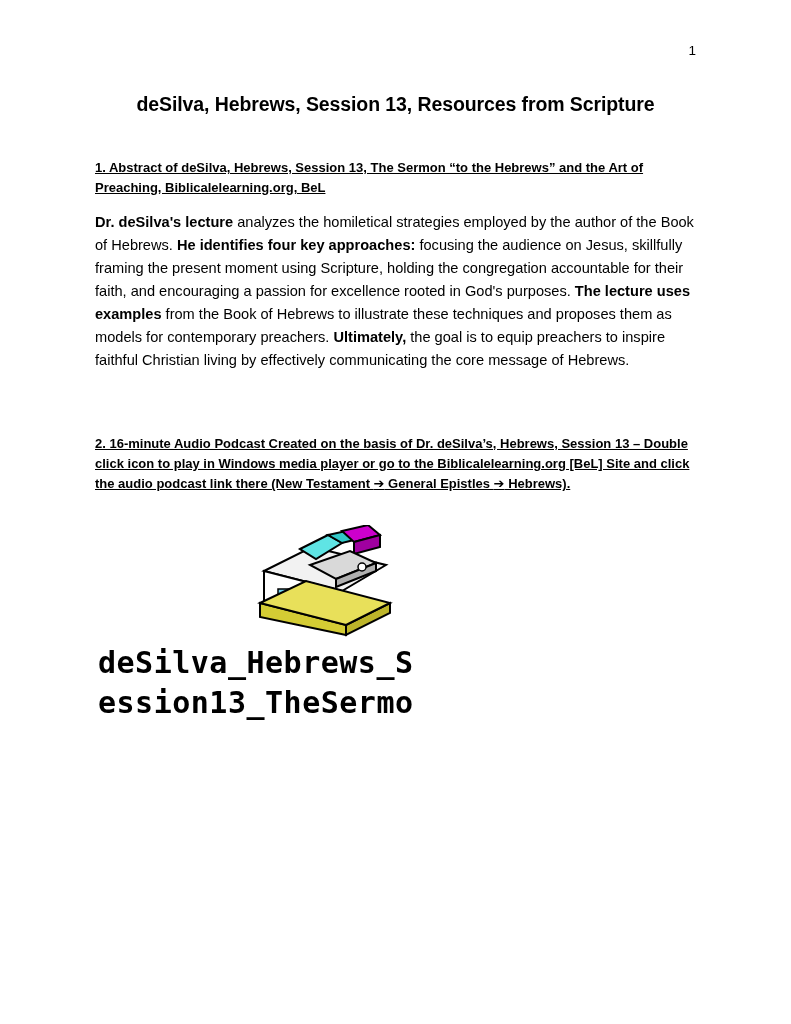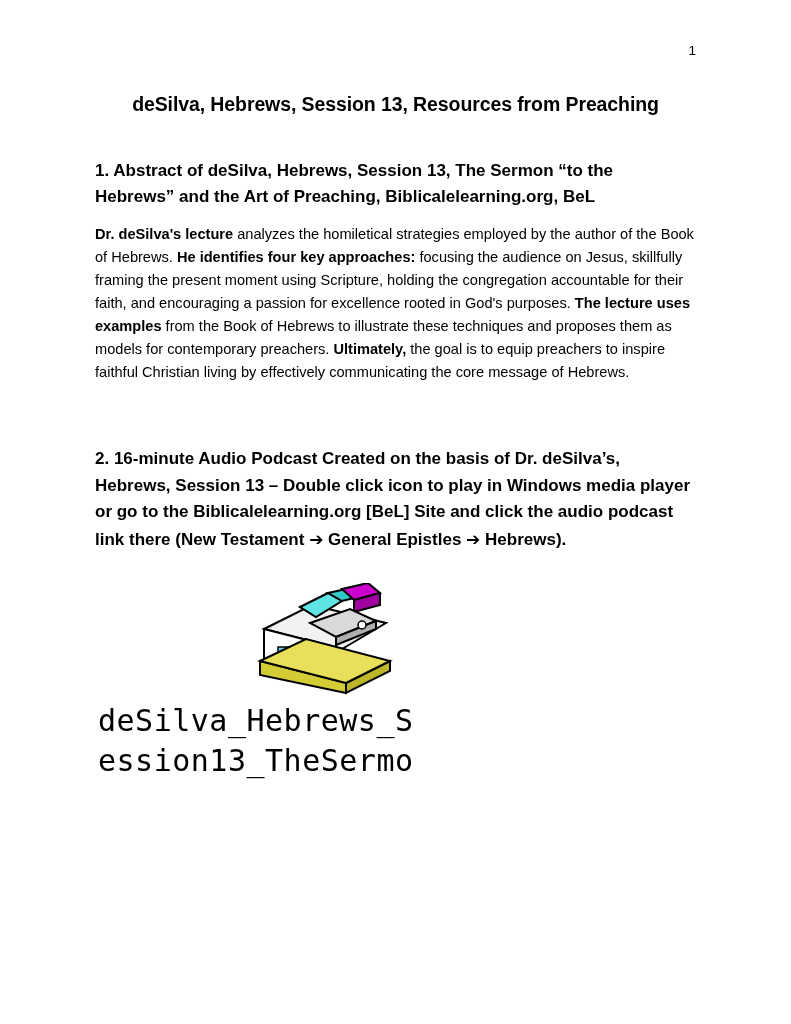--- a/index.html
+++ b/index.html
@@ -37,24 +37,25 @@
     font-weight: bold;
     letter-spacing: -0.1px;
   }
   .doc-subtitle {
     margin: 8px 0 0 0;
     text-align: center;
     font-size: 14.5px;
     font-weight: normal;
   }
   .section-heading {
-    font-size: 17px;
+    font-size: 13px;
     font-weight: bold;
     line-height: 1.52;
     margin: 42px 0 0 0;
+    text-decoration: underline;
   }
   .section-heading.h2 {
     margin-top: 62px;
     line-height: 1.56;
   }
   .body-par {
     font-size: 14.6px;
     line-height: 1.58;
     margin: 13px 0 0 0;
     text-align: left;
@@ -80,37 +81,37 @@
   }
   .icon-svg {
     display: block;
   }
   .embed-caption {
     margin-top: 6px;
     margin-left: 0;
     font-family: "DejaVu Sans Mono", monospace;
     font-size: 30px;
     line-height: 1.33;
-    font-weight: normal;
+    font-weight: bold;
     letter-spacing: 0.5px;
     color: #000;
     white-space: pre;
     overflow: hidden;
     width: 480px;
     padding-left: 3px;
   }
 </style>
 </head>
 <body>
 
 <div class="page">
 
   <div class="page-number">1</div>
 
-  <h1 class="doc-title">deSilva, Hebrews, Session 13, Resources from Preaching</h1>
+  <h1 class="doc-title">deSilva, Hebrews, Session 13, Resources from Scripture</h1>
 
   <h2 class="section-heading">1. Abstract of deSilva, Hebrews, Session 13, The Sermon “to the Hebrews” and the Art of Preaching, Biblicalelearning.org, BeL</h2>
 
   <p class="body-par"><b>Dr. deSilva's lecture </b><span>analyzes the homiletical strategies employed by the author of the Book of Hebrews. </span><b>He identifies four key approaches:</b><span> focusing the audience on Jesus, skillfully framing the present moment using Scripture, holding the congregation accountable for their faith, and encouraging a passion for excellence rooted in God's purposes. </span><b>The lecture uses examples</b><span> from the Book of Hebrews to illustrate these techniques and proposes them as models for contemporary preachers. </span><b>Ultimately,</b><span> the goal is to equip preachers to inspire faithful Christian living by effectively communicating the core message of Hebrews.</span></p>
 
   <h2 class="section-heading h2"><span>2. 16-minute Audio Podcast Created on the basis of Dr. deSilva’s, Hebrews, Session 13 –  Double click icon to play in Windows media player or go to the Biblicalelearning.org [BeL] Site and click the audio podcast link there (New Testament </span><span class="arrow">➔</span><span> General Epistles </span><span class="arrow">➔</span><span> Hebrews).</span></h2>
 
   <div class="embed-wrap">
     <div class="embed-icon">
       <svg class="icon-svg" width="150" height="112" viewBox="0 0 150 112" xmlns="http://www.w3.org/2000/svg">

